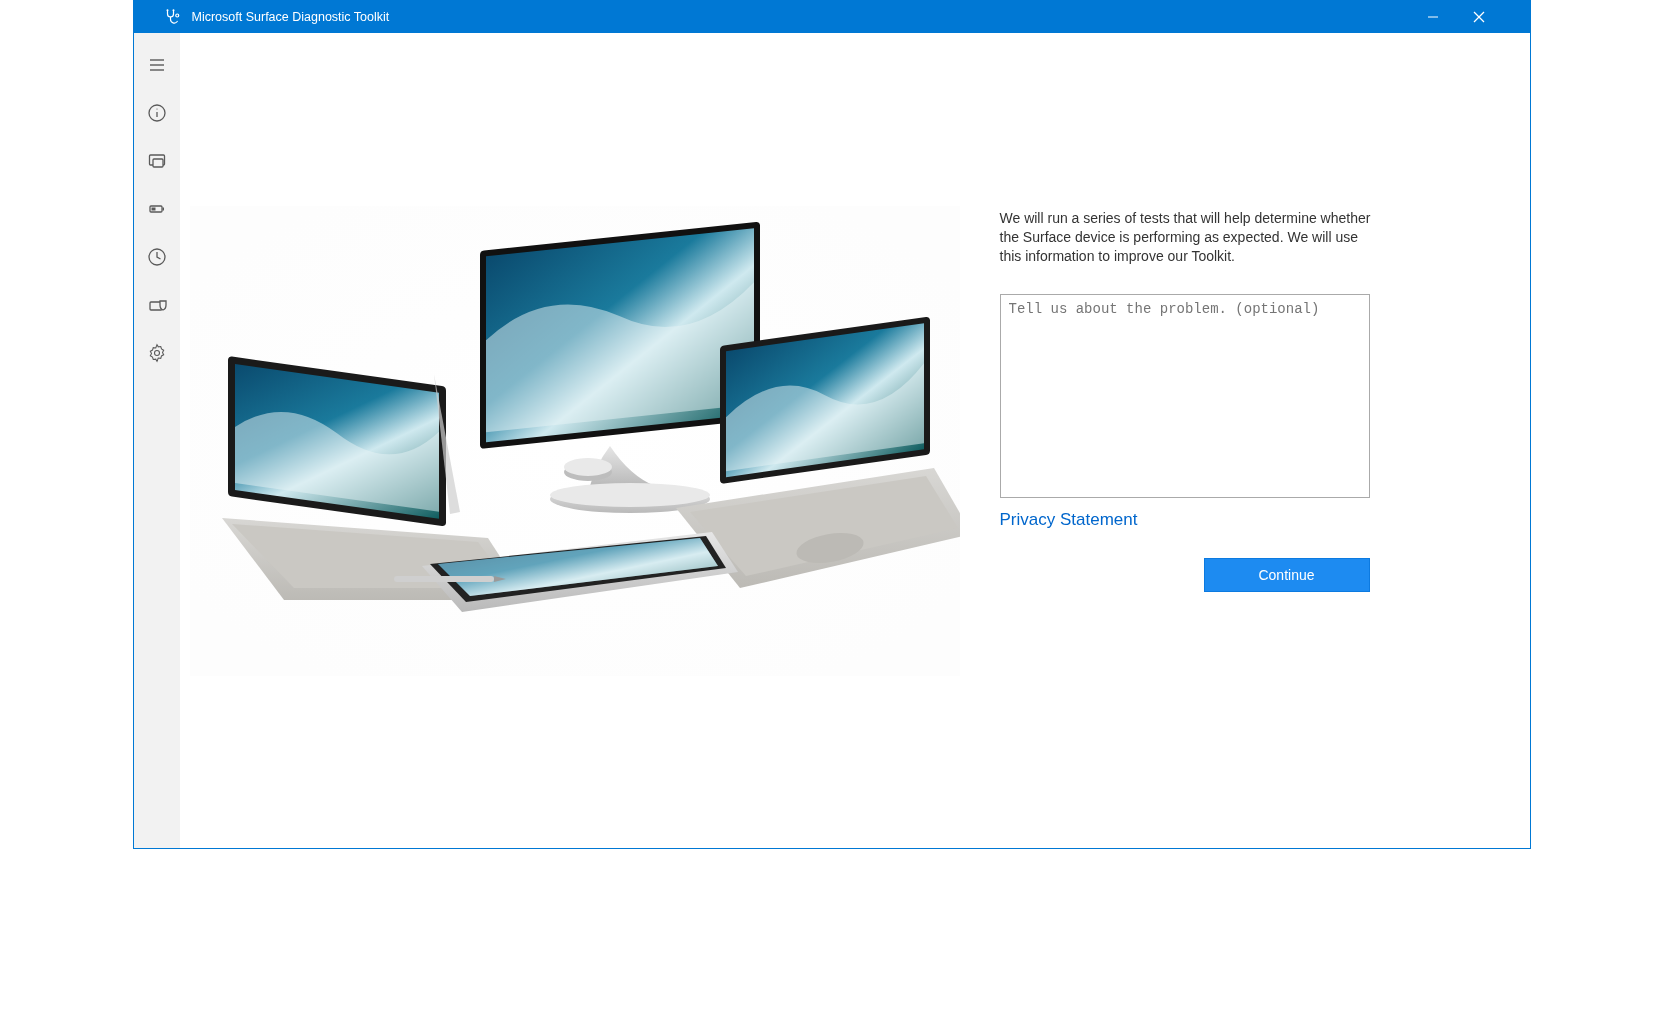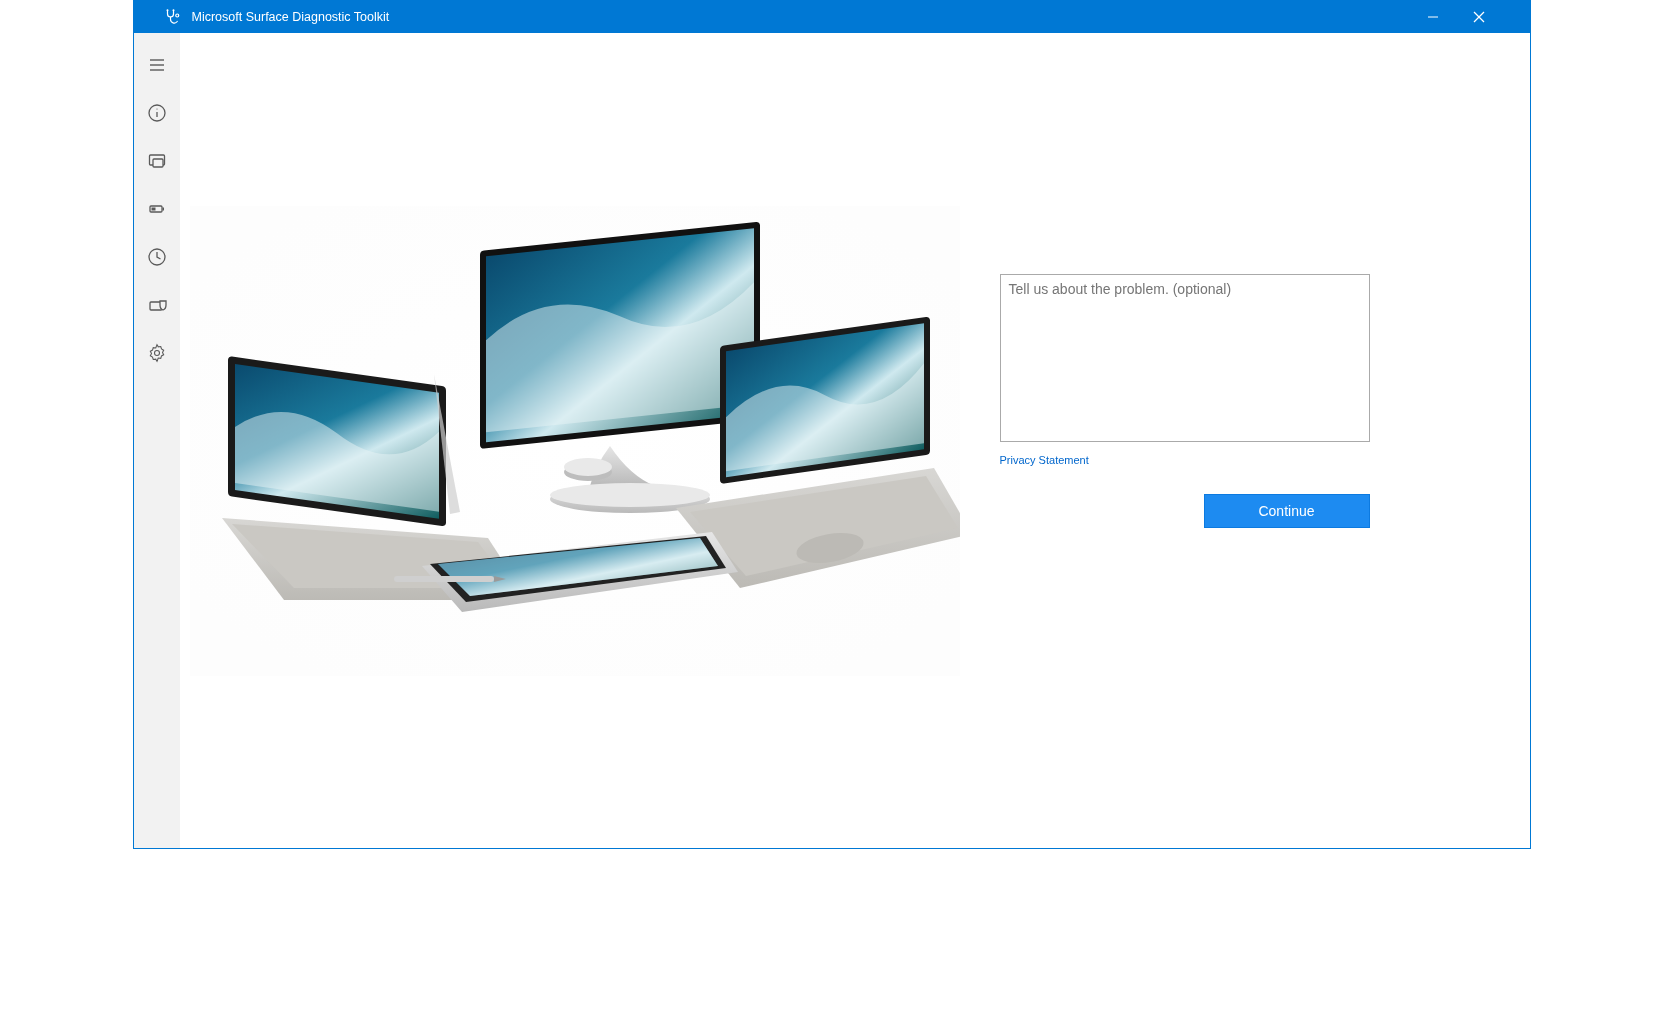--- a/index.html
+++ b/index.html
@@ -24,22 +24,22 @@
 
   
   .main { flex: 1; background: #fff; display: flex; align-items: center; position: relative; }
 
   .hero { width: 770px; height: 470px; margin-left: 10px; display: flex; align-items: center; justify-content: center; }
   .hero svg { width: 100%; height: 100%; }
 
   .panel { flex: 1; padding-right: 70px; padding-left: 40px; display: flex; flex-direction: column; margin-top: -80px;}
   .panel h1 { font-size: 28px; font-weight: 300; color: #333; margin-bottom: 24px; }
   .panel p.desc { font-size: 14px; color: #333; line-height: 1.35; margin-bottom: 28px; max-width: 380px; }
-  .panel textarea { width: 370px; height: 168px; resize: none; border: 1px solid #aaa; padding: 6px 8px; font-family: Liberation Sans, sans-serif; font-size: 14px; outline: none; }
-  .panel .privacy { font-size: 11px; color: #0066cc; margin-top: 12px; cursor: pointer; display: inline-block; }
+  .panel textarea { width: 370px; height: 204px; resize: none; border: 1px solid #aaa; padding: 6px 8px; font-family: Liberation Mono, monospace; font-size: 14px; outline: none; }
+  .panel .privacy { font-size: 17px; color: #0066cc; margin-top: 12px; cursor: pointer; display: inline-block; }
   .panel .actions { display: flex; justify-content: flex-end; margin-top: 28px; width: 370px; }
   .panel .btn-primary { background: #1d8bf1; border: 1px solid #0c7ae0; color: #fff; font-size: 14px; padding: 8px 34px; min-width: 166px; cursor: pointer; }
 </style>
 </head>
 <body>
 
 <div class="titlebar">
   <span class="app-icon">
     <svg viewBox="0 0 24 24" width="18" height="18" fill="none" stroke="#fff" stroke-width="1.6" stroke-linecap="round" stroke-linejoin="round">
       <path d="M6 3v5a4 4 0 0 0 8 0V3"></path>
@@ -190,20 +190,21 @@
         </g>
 
         <g transform="translate(204,370)">
           <rect x="0" y="0" width="100" height="6" rx="3" fill="#cfcfcf"></rect>
           <polygon points="100,0 112,3 100,6" fill="#9a9a9a"></polygon>
         </g>
       </svg>
     </div>
 
     <div class="panel">
+      <p class="desc">We will run a series of tests that will help determine whether the Surface device is performing as expected. We will use this information to improve our Toolkit.</p>
       <textarea placeholder="Tell us about the problem. (optional)" style=""></textarea>
       <a class="privacy">Privacy Statement</a>
       <div class="actions">
         <button class="btn-primary">Continue</button>
       </div>
     </div>
 
   </div>
 </div>
 

